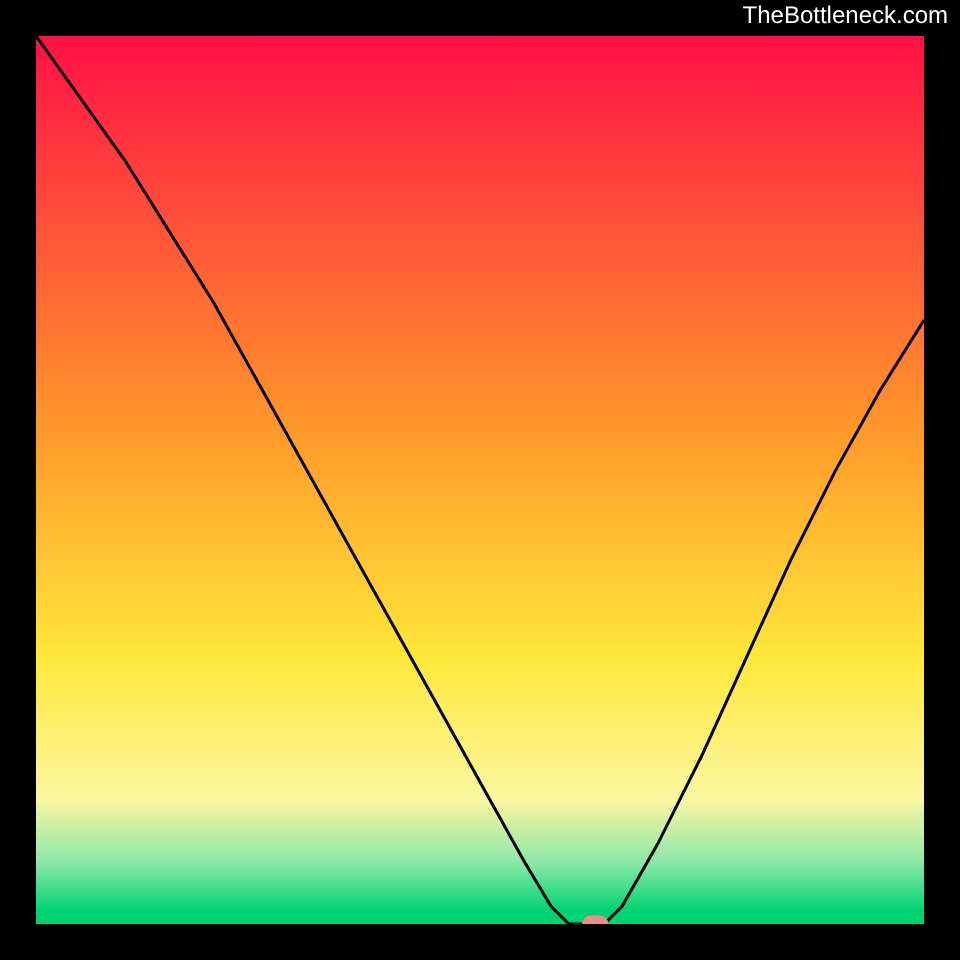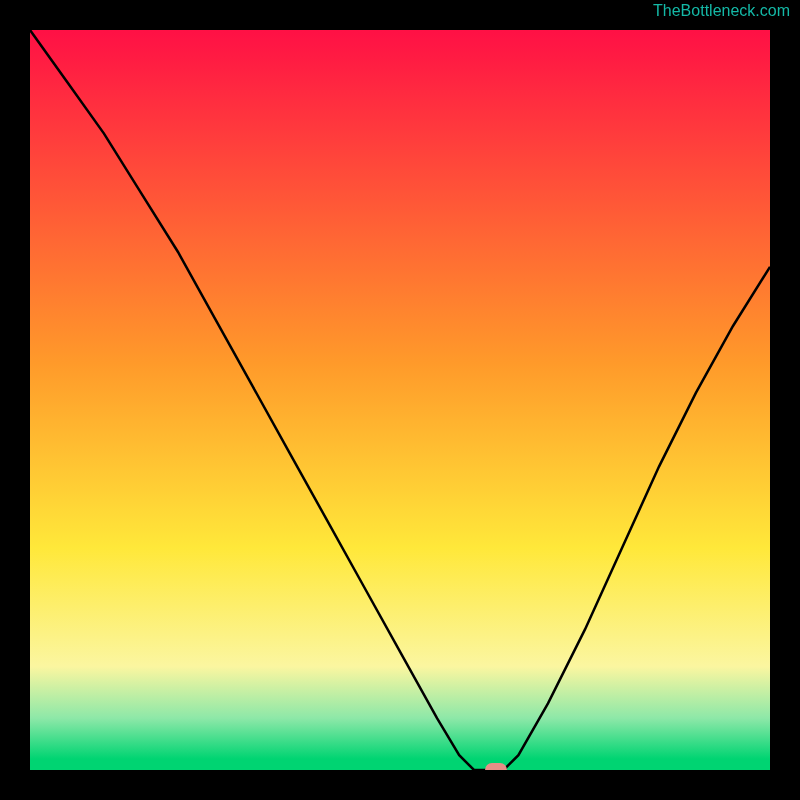--- a/index.html
+++ b/index.html
@@ -14,22 +14,22 @@
   .frame {
     position: relative;
     width: 800px;
     height: 800px;
     background: #000;
   }
   .watermark {
     position: absolute;
     top: 2px;
     right: 10px;
-    color: #14b8a6;
-    font-size: 16px;
+    color: #ffffff;
+    font-size: 20px;
     font-weight: 500;
     z-index: 5;
   }
   .plot-area {
     position: absolute;
     left: 30px;
     top: 30px;
     width: 740px;
     height: 740px;
     overflow: hidden;

